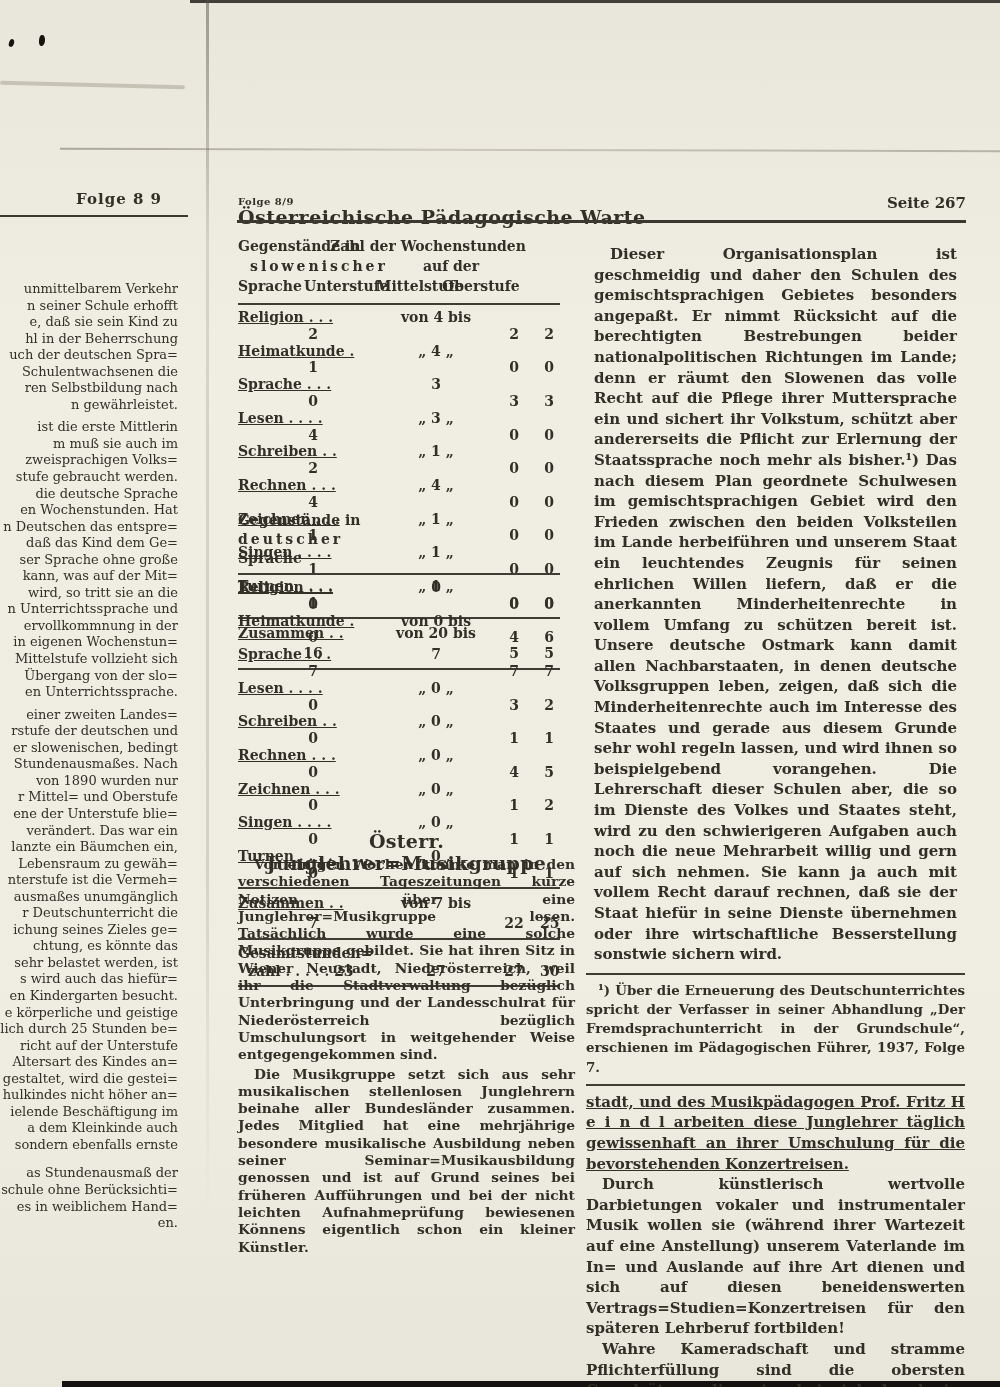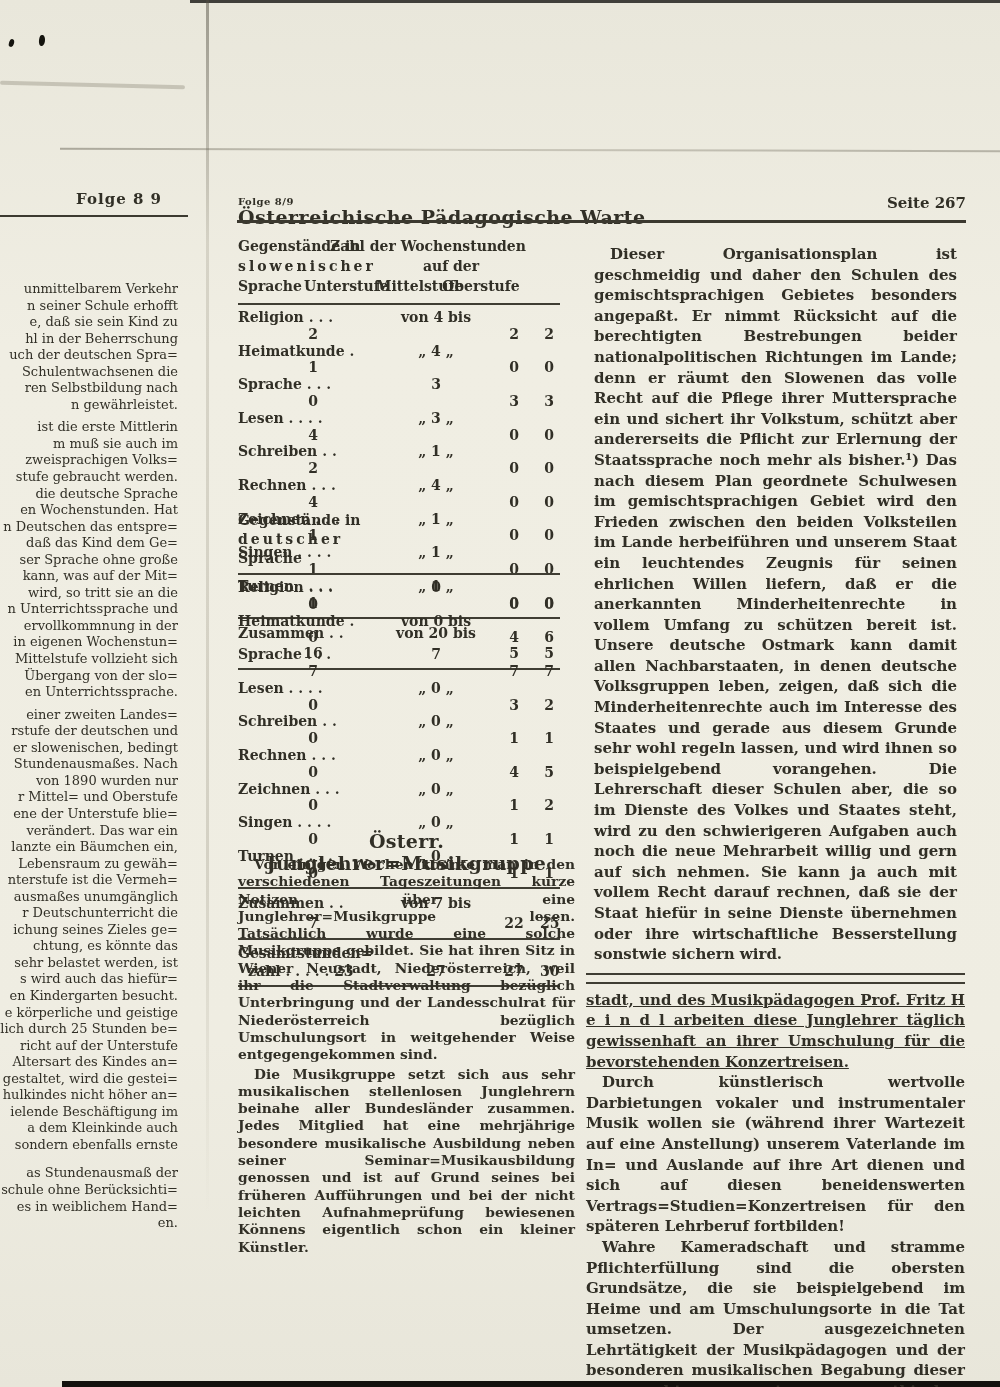--- a/index.html
+++ b/index.html
@@ -34,21 +34,21 @@
   .hdr-rule{left:237px;top:220px;width:729px;height:3px;background:#3b392f;}
   
   .tbl{left:238px;width:322px;font-size:14px;font-weight:700;}
   .t1{top:238px;}
   .t2{top:512px;}
   .thead{position:relative;height:62px;}
   .thead .hl{position:absolute;white-space:nowrap;}
   .lsp{letter-spacing:3px;}
   .rule{height:2px;background:#3f3d33;margin:3px 0 4px 0;}
   .trow,.ttotal{display:grid;grid-template-columns:64px 22px 60px 104px 52px 18px;line-height:16.8px;}
-  .trow .tl,.ttotal .tl{grid-column:1 / span 2;white-space:nowrap;}
+  .trow .tl,.ttotal .tl{grid-column:1 / span 2;white-space:nowrap;text-decoration:underline;}
   .trow .c1,.ttotal .c1{grid-column:2;text-align:center;}
   .cmid{grid-column:4;text-align:center;white-space:nowrap;}
   .cm3{grid-column:5;text-align:center;}
   .cm4{grid-column:6;text-align:center;}
   .ttotal{line-height:20px;}
   .grand{font-size:14px;font-weight:700;}
   .grand .g1{line-height:18px;}
   .grow{display:grid;grid-template-columns:146px 104px 52px 18px;line-height:18px;}
   .grow span:first-child{padding-left:10px;white-space:nowrap;}
   .grow span{text-align:center;}
@@ -148,21 +148,21 @@
 </div>
 
 <div class="abs hdr-center">Österreichische Pädagogische Warte</div>
 <div class="abs hdr-left">Folge 8/9</div>
 <div class="abs hdr-right">Seite 267</div>
 <div class="abs hdr-rule"></div>
 
 <div class="abs tbl t1">
   <div class="thead">
     <span class="hl" style="left:0;top:0;">Gegenstände in</span>
-    <span class="hl lsp" style="left:0;top:20px;">slowenischer</span>
+    <span class="hl lsp" style="left:12px;top:20px;">slowenischer</span>
     <span class="hl" style="left:0;top:40px;">Sprache</span>
     <span class="hl" style="left:80px;top:0;width:220px;text-align:center;">Zahl der Wochenstunden</span>
     <span class="hl" style="left:150px;top:20px;width:126px;text-align:center;">auf der</span>
     <span class="hl" style="left:66px;top:40px;width:76px;text-align:center;">Unterstufe</span>
     <span class="hl" style="left:138px;top:40px;width:80px;text-align:center;">Mittelstufe</span>
     <span class="hl" style="left:204px;top:40px;width:76px;text-align:center;">Oberstufe</span>
   </div>
   <div class="rule"></div>
   <div>
       <div class="trow">
@@ -337,19 +337,22 @@
 <div class="abs art">
     <p>Vor einigen Wochen konnte man in den verschiedenen Tageszeitungen kurze Notizen über eine Junglehrer=Musikgruppe lesen. Tatsächlich wurde eine solche Musikgruppe gebildet. Sie hat ihren Sitz in Wiener Neustadt, Niederösterreich, weil ihr die Stadtverwaltung bezüglich Unterbringung und der Landesschulrat für Niederösterreich bezüglich Umschulungsort in weitgehender Weise entgegengekommen sind.</p>
     <p>Die Musikgruppe setzt sich aus sehr musikalischen stellenlosen Junglehrern beinahe aller Bundesländer zusammen. Jedes Mitglied hat eine mehrjährige besondere musikalische Ausbildung neben seiner Seminar=Musikausbildung genossen und ist auf Grund seines bei früheren Aufführungen und bei der nicht leichten Aufnahmeprüfung bewiesenen Könnens eigentlich schon ein kleiner Künstler.</p>
   </div>
 
 <div class="abs rcol">
   <div>
       <p>Dieser Organisationsplan ist geschmeidig und daher den Schulen des gemischtsprachigen Gebietes besonders angepaßt. Er nimmt Rücksicht auf die berechtigten Bestrebungen beider nationalpolitischen Richtungen im Lande; denn er räumt den Slowenen das volle Recht auf die Pflege ihrer Muttersprache ein und sichert ihr Volkstum, schützt aber andererseits die Pflicht zur Erlernung der Staatssprache noch mehr als bisher.¹) Das nach diesem Plan geordnete Schulwesen im gemischtsprachigen Gebiet wird den Frieden zwischen den beiden Volksteilen im Lande herbeiführen und unserem Staat ein leuchtendes Zeugnis für seinen ehrlichen Willen liefern, daß er die anerkannten Minderheitenrechte in vollem Umfang zu schützen bereit ist. Unsere deutsche Ostmark kann damit allen Nachbarstaaten, in denen deutsche Volksgruppen leben, zeigen, daß sich die Minderheitenrechte auch im Interesse des Staates und gerade aus diesem Grunde sehr wohl regeln lassen, und wird ihnen so beispielgebend vorangehen. Die Lehrerschaft dieser Schulen aber, die so im Dienste des Volkes und Staates steht, wird zu den schwierigeren Aufgaben auch noch die neue Mehrarbeit willig und gern auf sich nehmen. Sie kann ja auch mit vollem Recht darauf rechnen, daß sie der Staat hiefür in seine Dienste übernehmen oder ihre wirtschaftliche Besserstellung sonstwie sichern wird.</p>
     </div>
   <div class="fnrule"></div>
+  <div class="footnote">
+    <p>¹) Über die Erneuerung des Deutschunterrichtes spricht der Verfasser in seiner Abhandlung „Der Fremdsprachunterricht in der Grundschule“, erschienen im Pädagogischen Führer, 1937, Folge 7.</p>
+  </div>
   <div class="fnrule"></div>
   <div class="cont">
       <p>stadt, und des Musikpädagogen Prof. Fritz H e i n d l arbeiten diese Junglehrer täglich gewissenhaft an ihrer Umschulung für die bevorstehenden Konzertreisen.</p>
       <p>Durch künstlerisch wertvolle Darbietungen vokaler und instrumentaler Musik wollen sie (während ihrer Wartezeit auf eine Anstellung) unserem Vaterlande im In= und Auslande auf ihre Art dienen und sich auf diesen beneidenswerten Vertrags=Studien=Konzertreisen für den späteren Lehrberuf fortbilden!</p>
       <p>Wahre Kameradschaft und stramme Pflichterfüllung sind die obersten Grundsätze, die sie beispielgebend im Heime und am Umschulungsorte in die Tat umsetzen. Der ausgezeichneten Lehrtätigkeit der Musikpädagogen und der besonderen musikalischen Begabung dieser ausgesuchten ernsten sympathischen Junglehrer ist es zuzuschreiben, daß staunenswerte Spitzenleistungen bereits erreicht wurden. Jedenfalls wird diese Junglehrer=Musikgruppe auf ihren Konzertreisen die Aufmerksamkeit aller musikliebenden Kreise auf sich ziehen, richtiges Verständnis für ihre Bestrebungen finden und wohlverdiente Anerkennung ernten!</p>
     </div>
 </div>
 
 </body></html>

